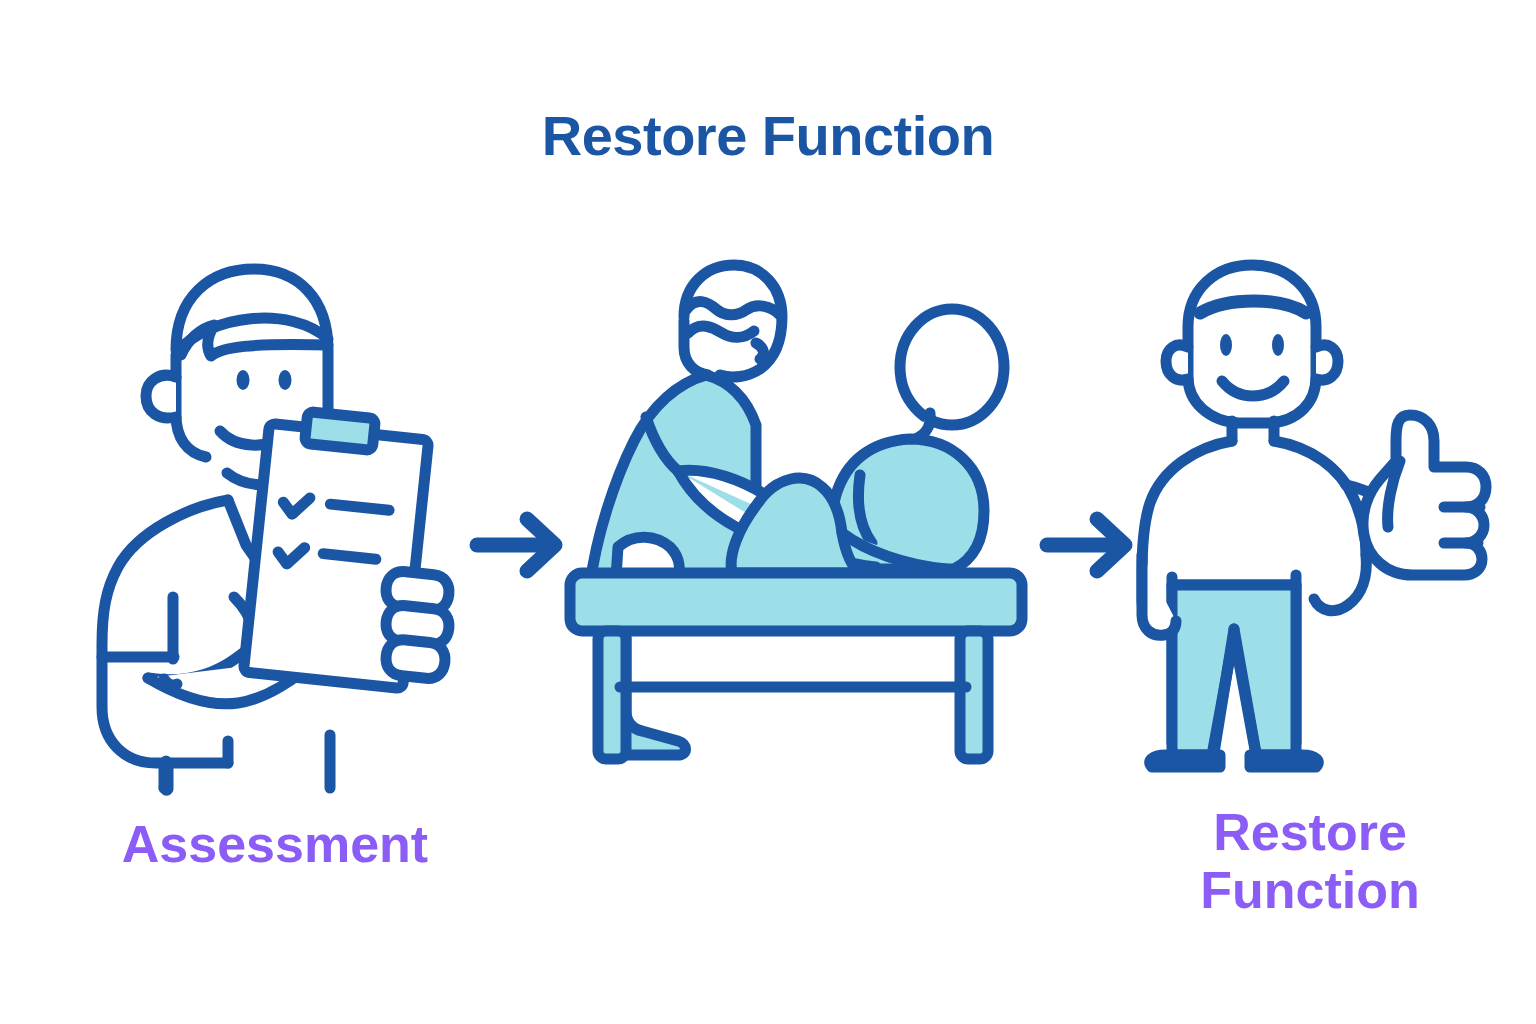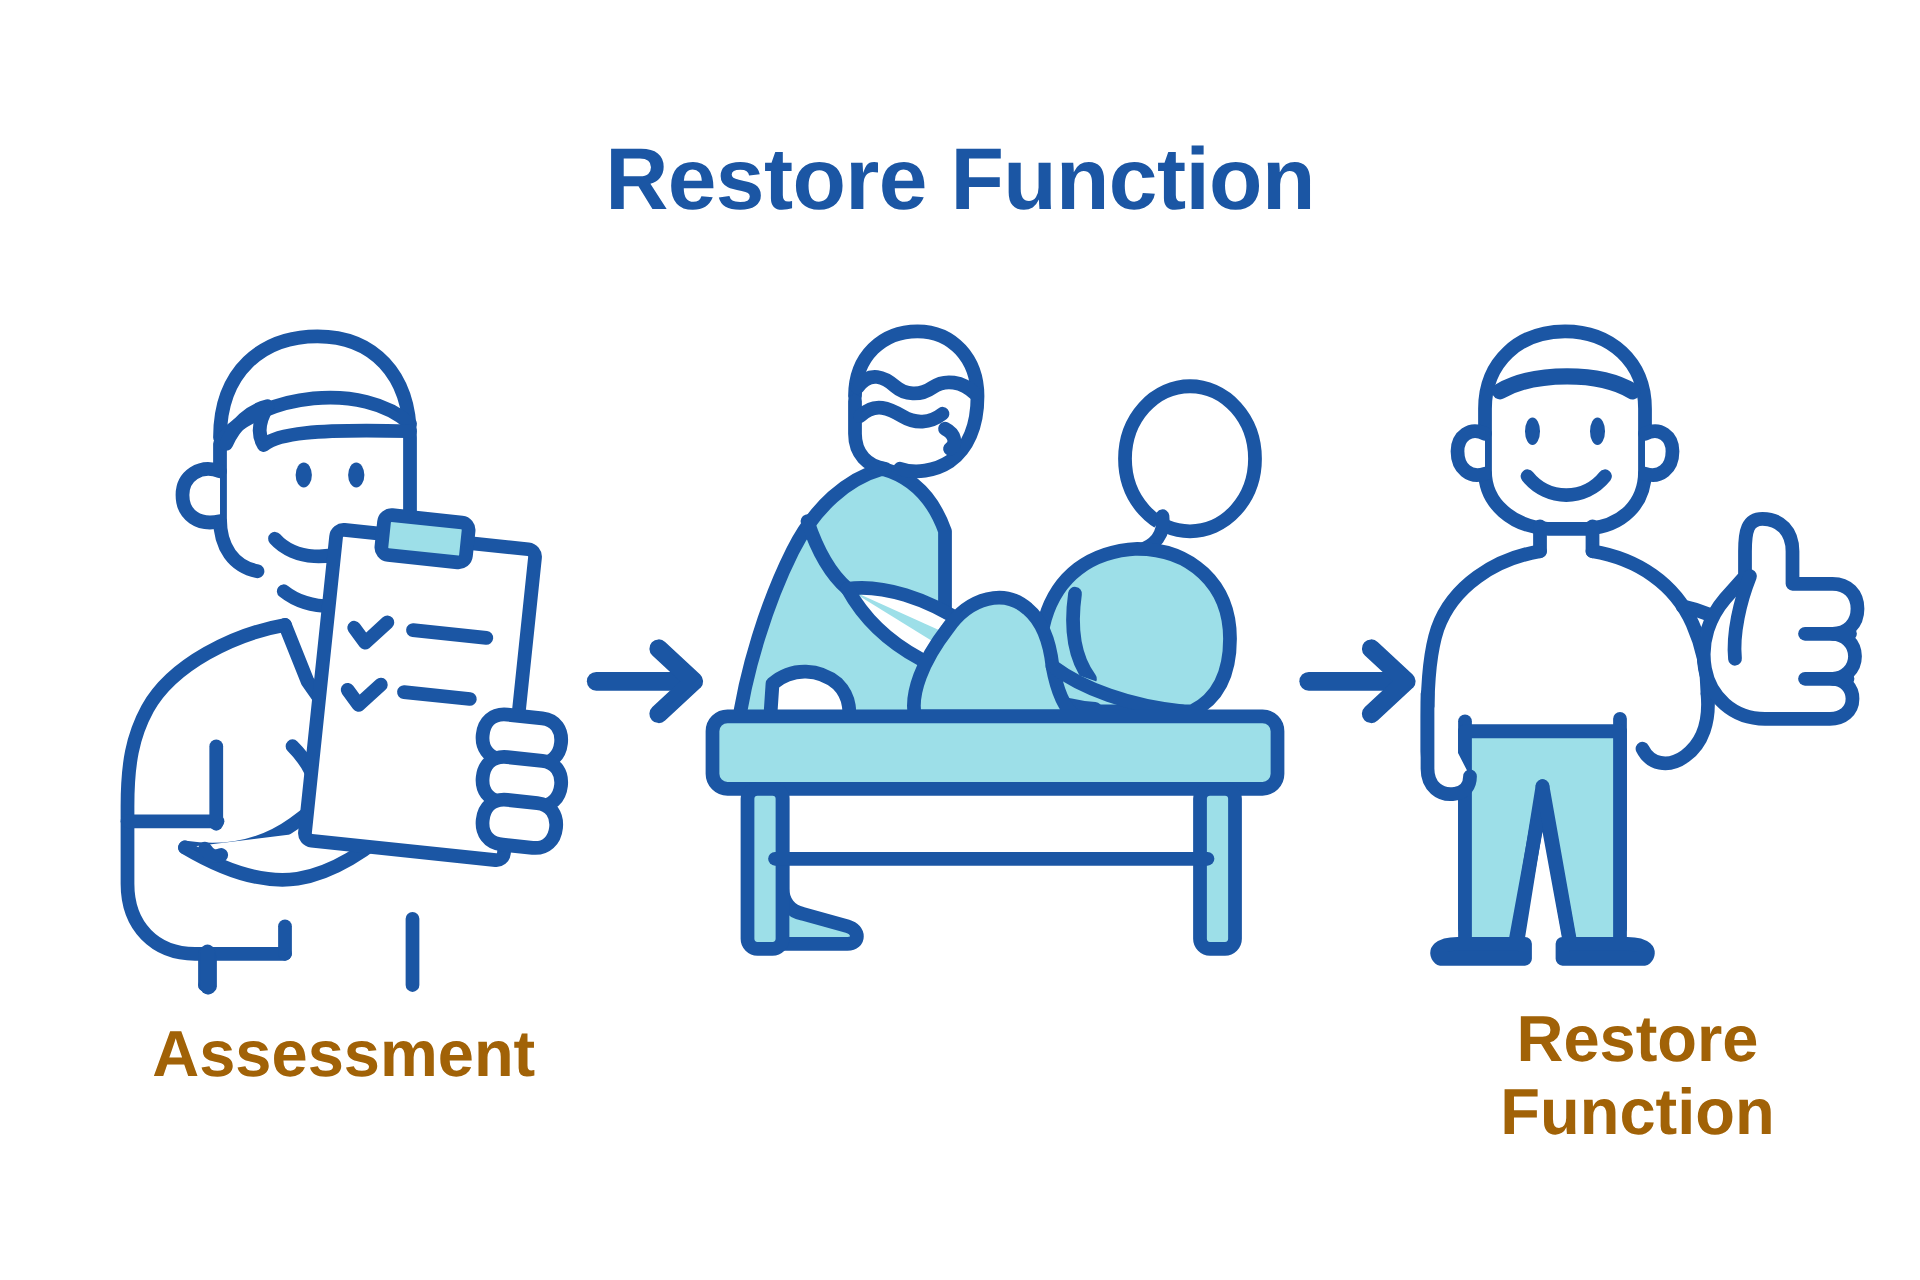--- a/index.html
+++ b/index.html
@@ -20,21 +20,21 @@
     background: #ffffff;
   }
 
   
   #title {
     position: absolute;
     top: 108px;
     left: 0;
     width: 1536px;
     text-align: center;
-    font-size: 70px;
+    font-size: 56px;
     font-weight: bold;
     letter-spacing: -0.5px;
     color: #1b56a4;
     line-height: 1.0;
     font-family: "Liberation Sans", sans-serif;
   }
 
   
   .step {
     position: absolute;
@@ -51,21 +51,21 @@
     top: 0;
     width: 100%;
     height: 100%;
     overflow: visible;
   }
   .step-label {
     position: absolute;
     left: 0;
     width: 100%;
     text-align: center;
-    color: #a16207;
+    color: #8b5cf6;
     font-weight: bold;
     font-size: 52px;
     line-height: 1.12;
     font-family: "Liberation Sans", sans-serif;
   }
 
   #step-1 { left: 60px;  width: 430px; }
   #step-2 { left: 560px; width: 480px; }
   #step-3 { left: 1110px; width: 400px; }
 

